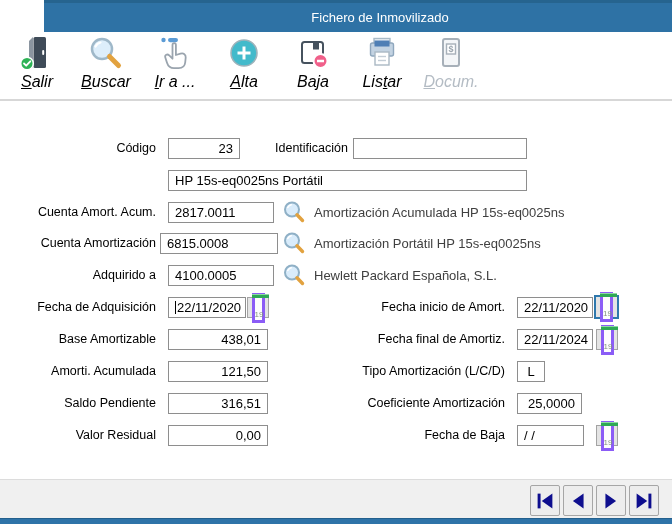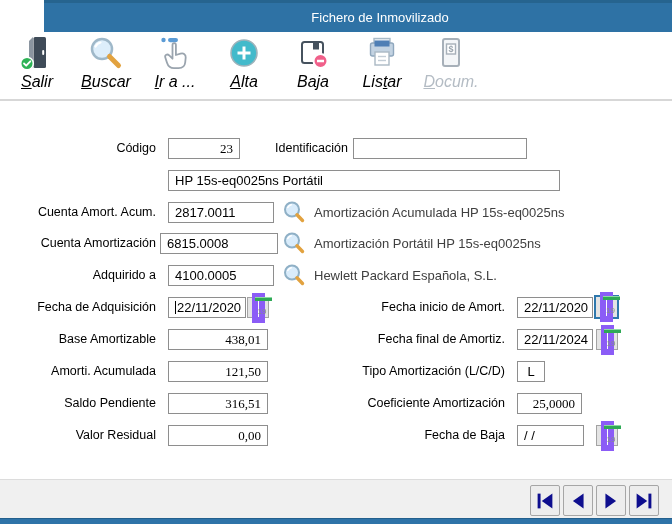--- a/index.html
+++ b/index.html
@@ -27,35 +27,35 @@
   
   .form { position:absolute; inset:0; }
   .row { position:absolute; left:0; width:672px; height:22px; }
   .lab { position:absolute; height:21px; line-height:21px; font-size:12.5px;
          color:#000; text-align:right; white-space:nowrap; }
   .l1 { left:0; width:156px; }
   .l2 { left:330px; width:175px; }
   .fld { position:absolute; height:21px; border:1px solid #8e8e8e; background:#fff;
          font-size:13px; line-height:19px; padding:0 6px; color:#000;
          white-space:nowrap; overflow:hidden; }
-  .num { text-align:right;font-family:Liberation Serif, serif; }
+  .num { text-align:right; }
   .ctr { text-align:center; padding:0 2px; }
   .det { position:absolute; left:314px; height:22px; line-height:21px; font-size:13px;
          color:#404040; white-space:nowrap; }
   .lookup { position:absolute; left:282px; top:-2px; width:24px; height:24px; cursor:pointer; }
   .caret { display:inline-block; width:1px; height:13px; background:#000;
            vertical-align:-2px; margin-right:1px; }
 
   
   .cal { position:absolute; width:22px; height:21px; background:#e4e4e4;
          border:1px solid #a3a3a3; display:flex; align-items:center;
          justify-content:center; cursor:pointer; }
   .cal.focus { width:25px; height:24px; top:-2px; border:2px solid #2e78ad; }
   .calglyph { position:relative; width:13px; height:30px; background:#fdfdfd;
-              border:6px solid #8b5cf6; }
+              border:3px solid #8b5cf6; }
   .calbar { position:absolute; top:-2px; left:-3px; width:17px; height:4px;
             background:#2fa956; box-shadow:inset 0 1px 0 #8ed8a4; }
   .calday { position:absolute; left:0; right:0; bottom:0; height:10px;
             font-size:8px; line-height:10px; text-align:center; color:#83937f; }
 
   
   .footer { position:absolute; top:479px; left:0; width:100%; height:39px;
             background:#f0f0f0; border-top:1px solid #dcdcdc; }
   .navgroup { position:absolute; right:13px; top:5px; display:flex; gap:3px; }
   .navbtn { width:30px; height:31px; background:#ededed; border:1px solid #a6a6a6;
@@ -151,21 +151,21 @@
   <div class="form">
 
     <div class="row" style="top:138px">
       <div class="lab l1">Código</div>
       <div class="fld num" style="left:168px;width:72px">23</div>
       <div class="lab" style="left:252px;width:96px">Identificación</div>
       <div class="fld" style="left:353px;width:174px"></div>
     </div>
 
     <div class="row" style="top:170px">
-      <div class="fld" style="left:168px;width:392px">HP 15s-eq0025ns Portátil</div>
+      <div class="fld" style="left:168px;width:359px">HP 15s-eq0025ns Portátil</div>
     </div>
 
     <div class="row" style="top:202px">
       <div class="lab l1">Cuenta Amort. Acum.</div>
       <div class="fld" style="left:168px;width:106px">2817.0011</div>
       <svg class="lookup" viewBox="0 0 24 24">
         <circle cx="10" cy="9.5" r="7" fill="#d9ecfb" stroke="#8fb0c6" stroke-width="2"></circle>
         <path d="M5.8 7.5 a5.2 5.2 0 0 1 3.4 -2.8" stroke="#ffffff" stroke-width="1.6" fill="none" stroke-linecap="round"></path>
         <line x1="15" y1="14.8" x2="20.5" y2="20.5" stroke="#e2a23f" stroke-width="3.4" stroke-linecap="round"></line>
       </svg>

